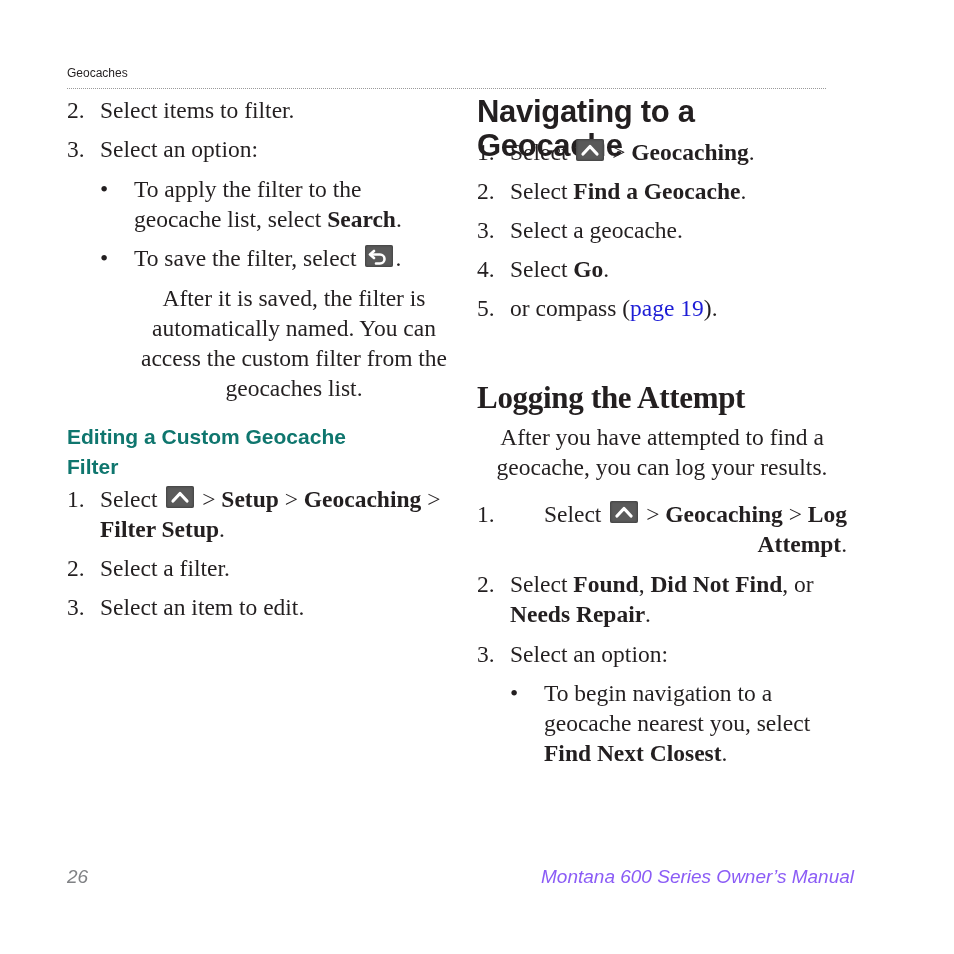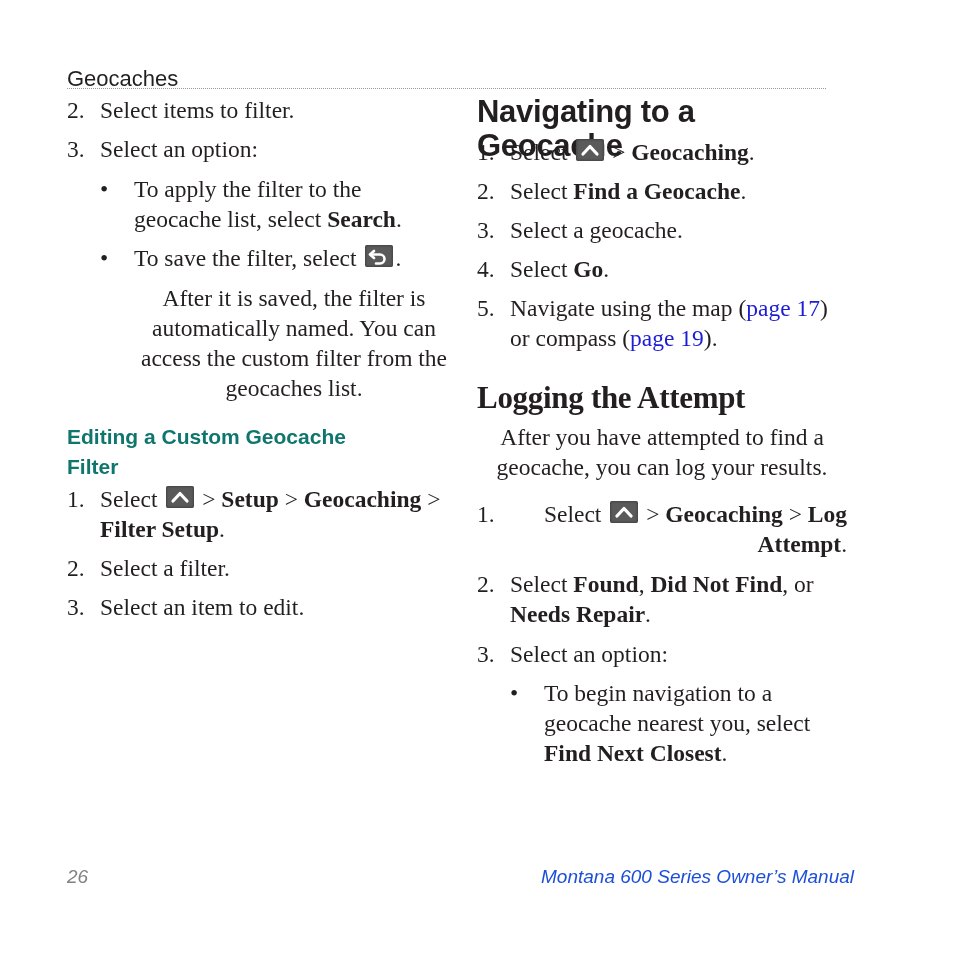--- a/index.html
+++ b/index.html
@@ -1,19 +1,19 @@
 <!DOCTYPE html>
 <html><head>
   <meta charset="utf-8">
   <style>
     html, body { margin: 0; padding: 0; background: #ffffff; }
     body { width: 954px; height: 954px; position: relative; overflow: hidden; color: #231f20; }
     .running-head {
       position: absolute; left: 67px; top: 66px;
-      font-family: "Liberation Sans", sans-serif; font-size: 22px; color: #231f20;
+      font-family: "Liberation Sans", sans-serif; font-size: 12px; color: #231f20;
     }
     .rule {
       position: absolute; left: 67px; top: 88px; width: 759px; height: 0;
       border-top: 1px dotted #9a9a9a;
     }
     .col { position: absolute; top: 0; font-family: "Liberation Serif", serif; font-size: 23.5px; line-height: 30px; }
     .col-left { left: 67px; width: 380px; }
     .col-right { left: 477px; width: 370px; }
     .blk { position: absolute; left: 0; width: 100%; }
     .step { position: absolute; left: 0; width: 100%; }
@@ -36,21 +36,21 @@
       border-radius: 2px; vertical-align: -1px; position: relative; margin: 0 2px 0 3px;
       box-shadow: inset 0 0 3px rgba(0,0,0,0.5);
     }
     .icon svg { position: absolute; left: 0; top: 0; }
     .footer-num {
       position: absolute; left: 67px; top: 866px;
       font-family: "Liberation Sans", sans-serif; font-style: italic; font-size: 19px; color: #808285;
     }
     .footer-title {
       position: absolute; right: 100px; top: 866px;
-      font-family: "Liberation Sans", sans-serif; font-style: italic; font-size: 19px; color: #1d4ed8;
+      font-family: "Liberation Sans", sans-serif; font-style: italic; font-size: 19px; color: #8b5cf6;
     }
   </style>
 </head>
 <body>
 
 <div class="running-head">Geocaches</div>
 <div class="rule"></div>
 
 <div class="col col-left">
 
@@ -137,21 +137,20 @@
   </div>
 
   <div class="step" style="top:254px;">
     <span class="num">4.</span>
     <div class="txt"><span>Select </span><b>Go</b><span>.</span></div>
   </div>
 
   <div class="step" style="top:293px;">
     <span class="num">5.</span>
     <div class="txt" style="white-space:nowrap;">
-      <div><span>Navigate using the map (</span><a class="link">page 17</a><span>)</span></div>
       <div><span>or compass (</span><a class="link">page 19</a><span>).</span></div>
     </div>
   </div>
 
   <div class="h1" style="top:381px;font-family:Liberation Serif, serif;">Logging the Attempt</div>
 
   <div class="blk" style="top:422px;text-align:center;">
     <div>After you have attempted to find a</div>
     <div>geocache, you can log your results.</div>
   </div>

